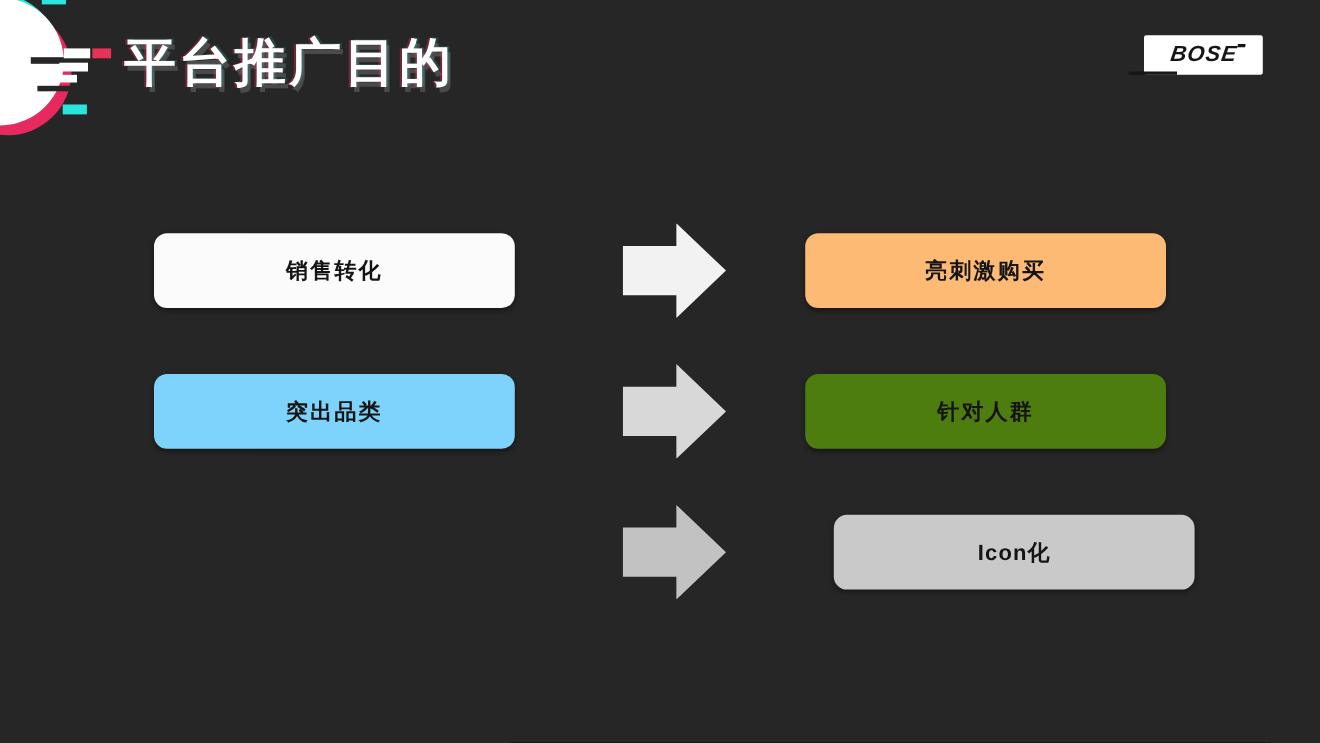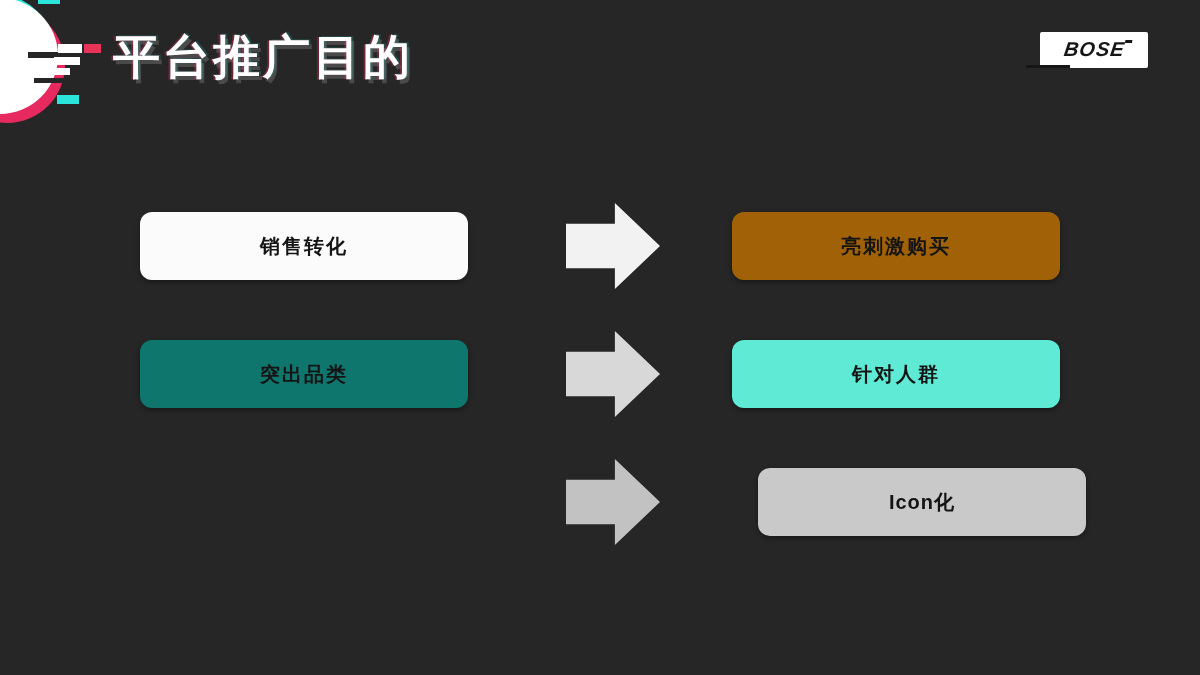--- a/index.html
+++ b/index.html
@@ -86,25 +86,25 @@
   .node-left  { left: 140px; }
   .node-right { left: 732px; }
 
   .arrow {
     position: absolute; left: 566px; top: -9px;
     width: 94px; height: 86px;
     clip-path: polygon(0% 24%, 52% 24%, 52% 0%, 100% 50%, 52% 100%, 52% 76%, 0% 76%);
   }
 
   .row-1 .node-left  { background: #fbfbfb; }
-  .row-1 .node-right { background: #a16207; }
+  .row-1 .node-right { background: #fdba74; }
   .row-1 .arrow      { background: #f2f2f2; }
 
-  .row-2 .node-left  { background: #0f766e; }
-  .row-2 .node-right { background: #5eead4; }
+  .row-2 .node-left  { background: #7dd3fc; }
+  .row-2 .node-right { background: #4d7c0f; }
   .row-2 .arrow      { background: #d8d8d8; }
 
   .row-3 .node-left  { background: #d7d7d7; }
   .row-3 .node-right { background: #c9c9c9; }
   .row-3 .arrow      { background: #c2c2c2; }
 
   .row-3 .node-right { font-weight: 700; letter-spacing: 1px; margin-left: 26px; }
 </style>
 </head>
 <body>

